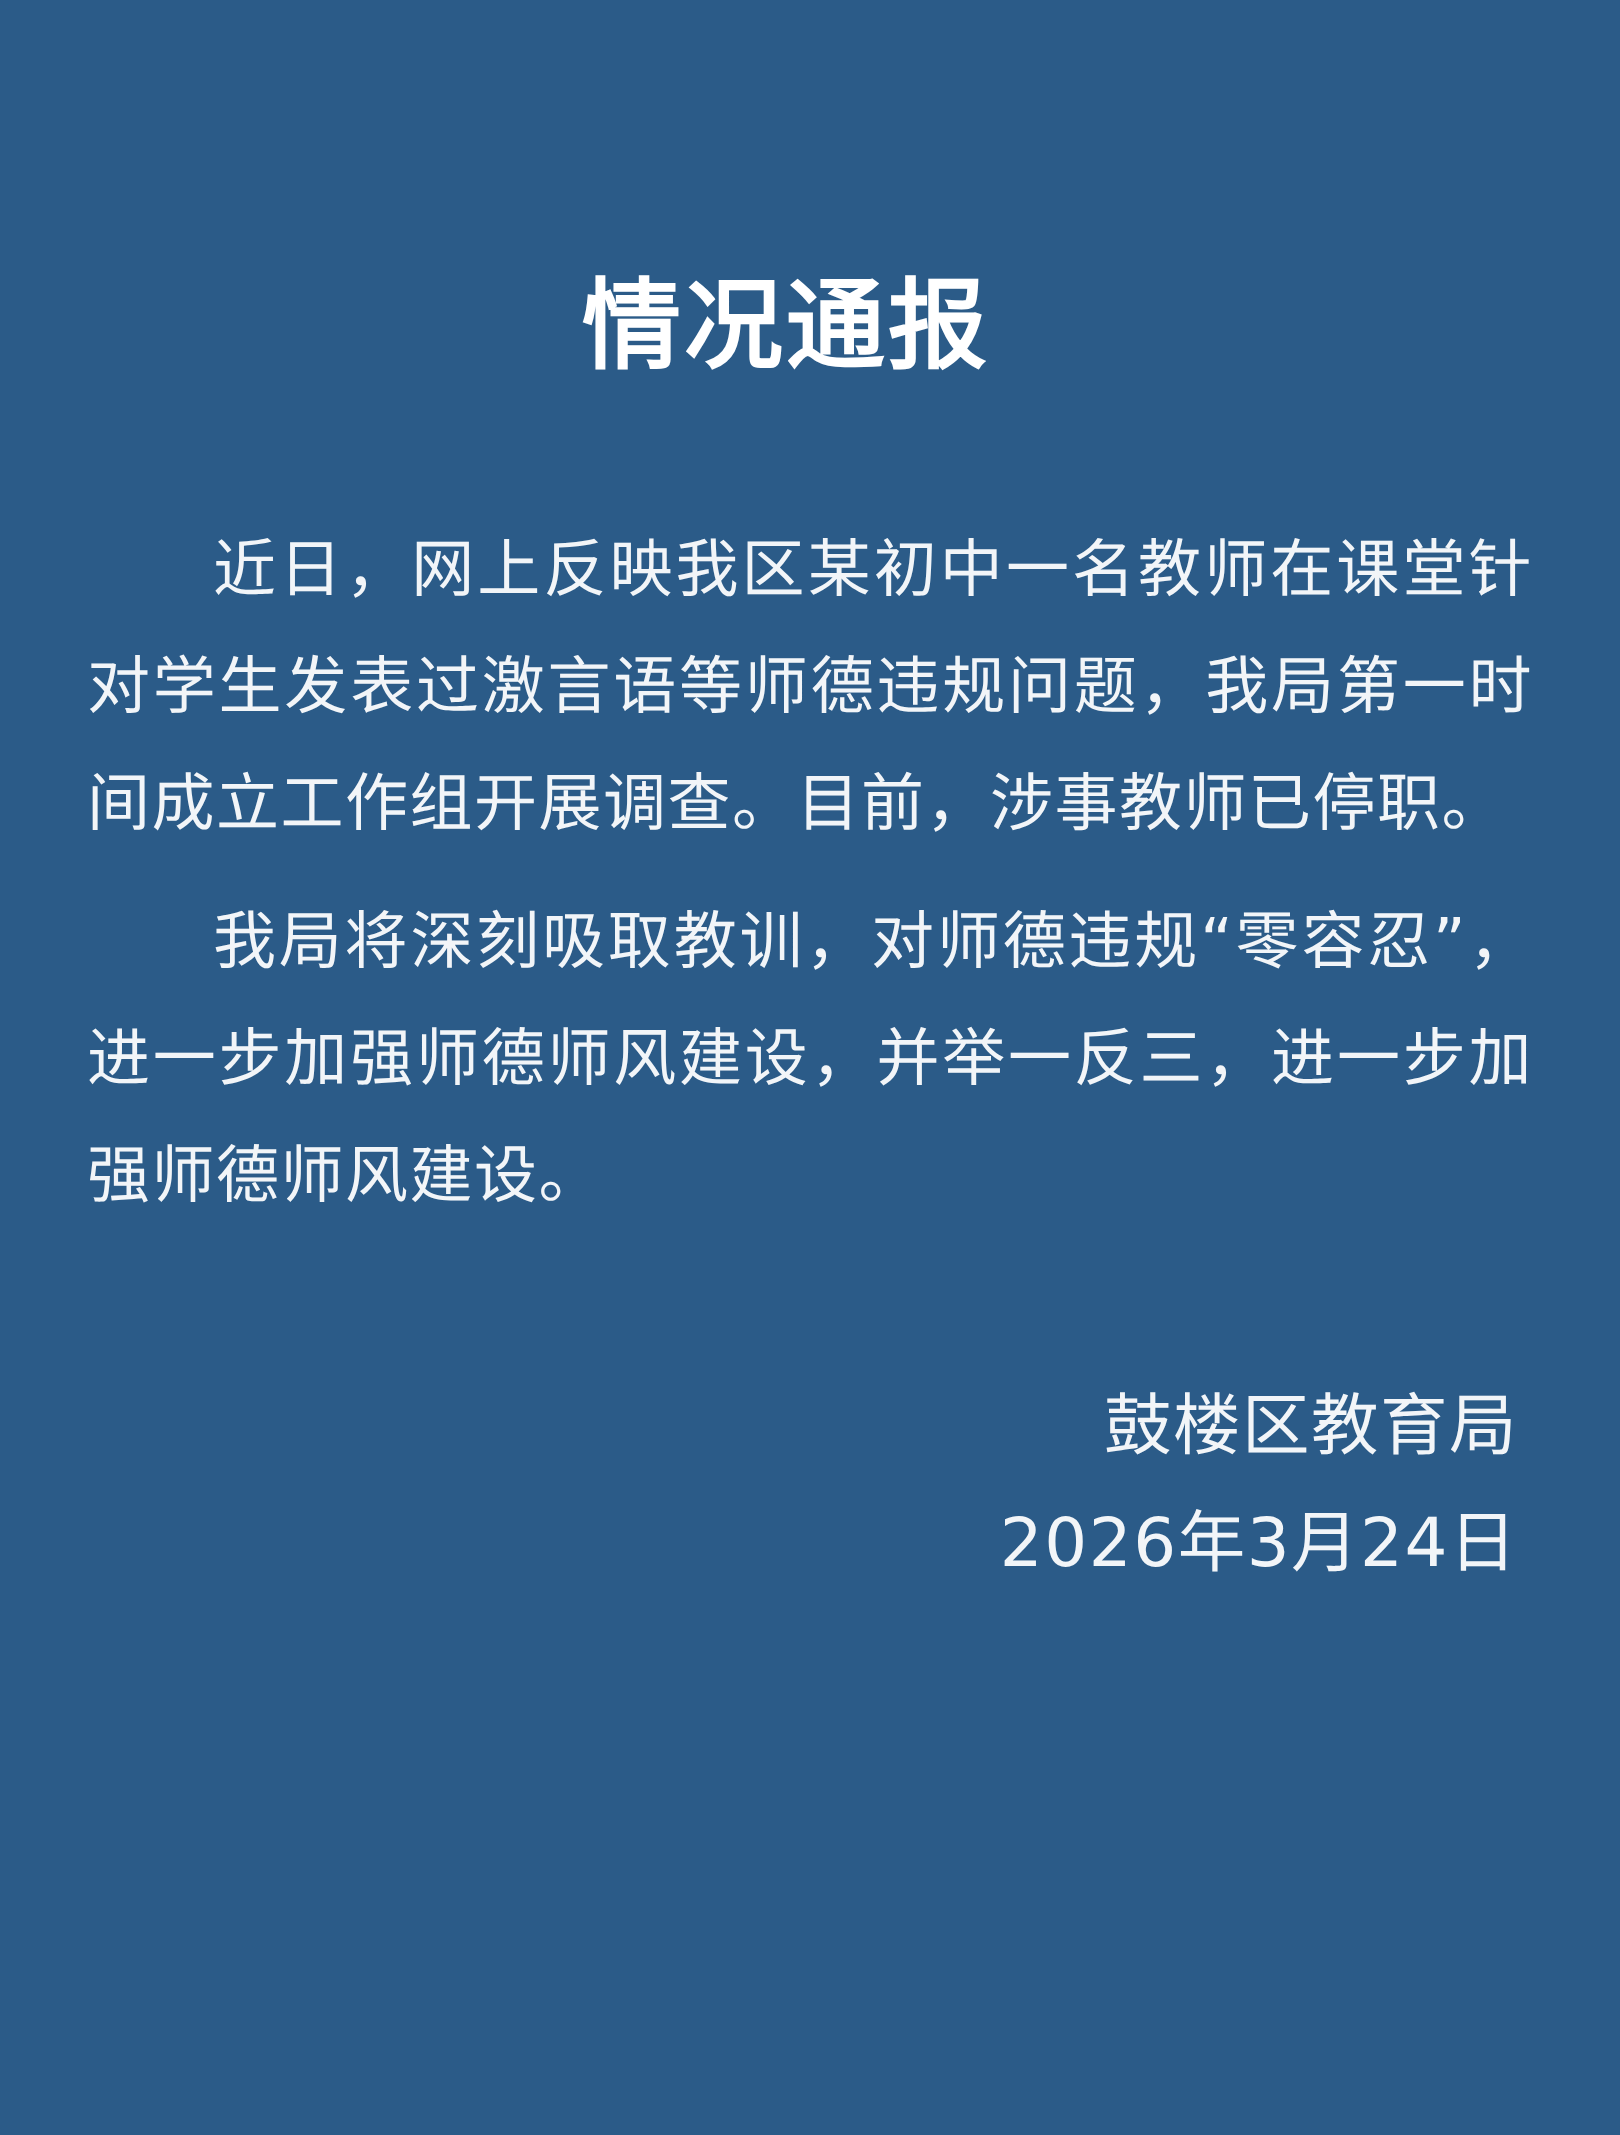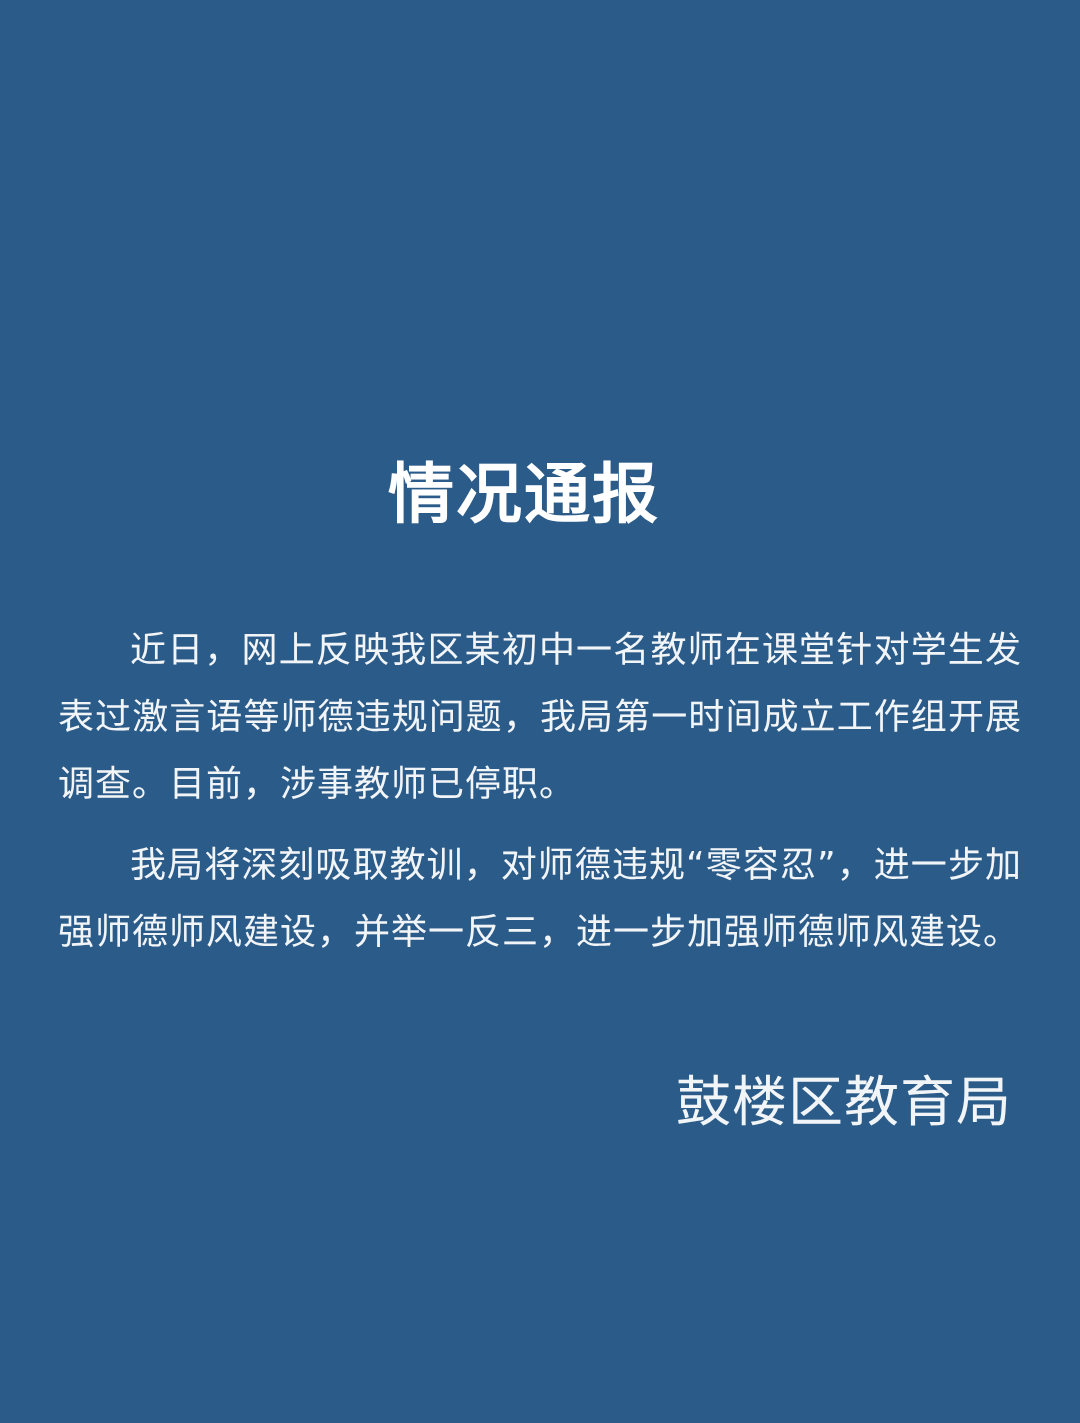--- a/index.html
+++ b/index.html
@@ -15,52 +15,51 @@
     overflow: hidden;
   }
   .notice-card {
     box-sizing: border-box;
     width: 1080px;
     height: 1423px;
     background: #2b5b88;
     padding: 0 58px;
     display: flex;
     flex-direction: column;
-    justify-content: center;
   }
   .notice-title {
     margin-top: 182px;
     margin-left: 330px;
     font-size: 66px;
     font-weight: bold;
     letter-spacing: 2px;
     line-height: 1.1;
     color: #ffffff;
   }
   .notice-body {
     margin-top: 86px;
-    font-size: 36px;
+    font-size: 42px;
     line-height: 1.86;
     letter-spacing: 1px;
     color: #f2f5f8;
     font-weight: 400;
   }
   .para {
     margin: 0 0 14px 0;
     text-indent: 2em;
     text-align: justify;
     text-justify: inter-ideograph;
   }
   .para:last-child {
     margin-bottom: 0;
   }
   .notice-signature {
     margin-top: 92px;
     text-align: right;
-    font-size: 55px;
+    font-size: 45px;
     line-height: 1.6;
     letter-spacing: 1px;
     color: #f2f5f8;
   }
   .sig-line {
     display: block;
     padding-right: 10px;
   }
   .sig-date {
     display: block;
@@ -74,14 +73,15 @@
 <div class="notice-card">
   <div class="notice-title">情况通报</div>
 
   <div class="notice-body">
     <p class="para">近日，网上反映我区某初中一名教师在课堂针对学生发表过激言语等师德违规问题，我局第一时间成立工作组开展调查。目前，涉事教师已停职。</p>
     <p class="para">我局将深刻吸取教训，对师德违规“零容忍”，进一步加强师德师风建设，并举一反三，进一步加强师德师风建设。</p>
   </div>
 
   <div class="notice-signature">
     <span class="sig-line">鼓楼区教育局</span>
+    <span class="sig-date">2026年3月24日</span>
   </div>
 </div>
 
 </body></html>

